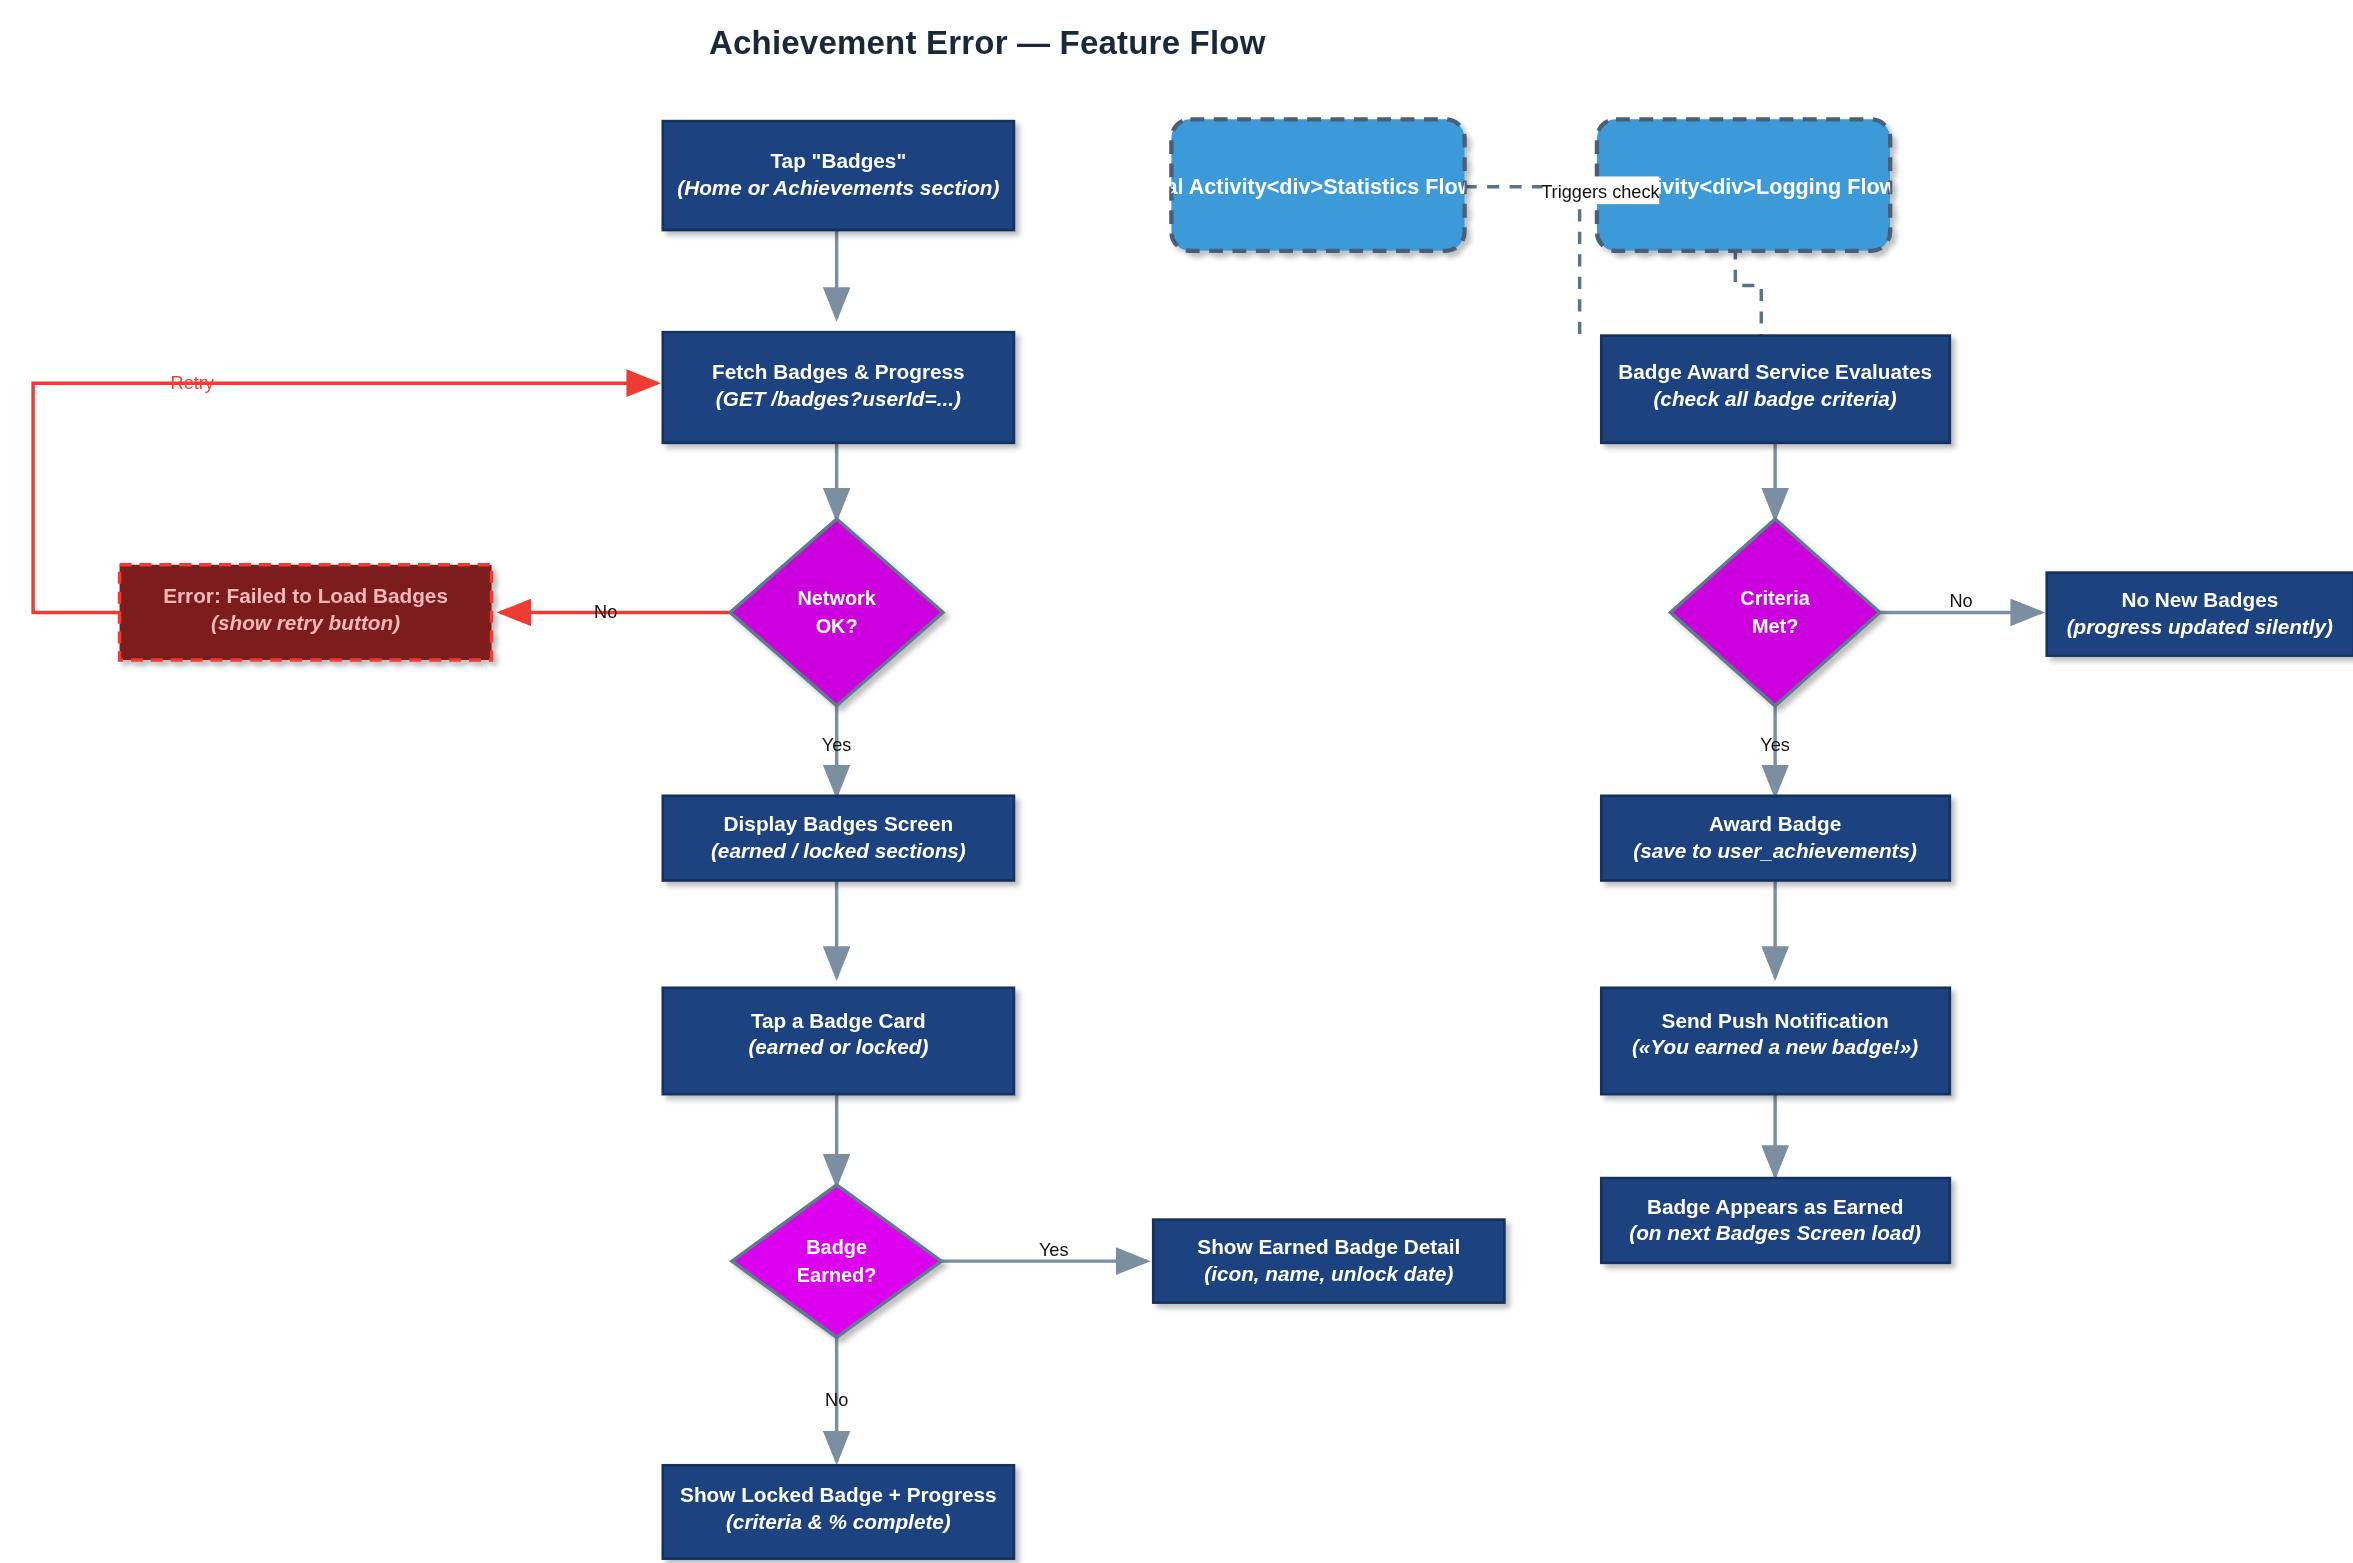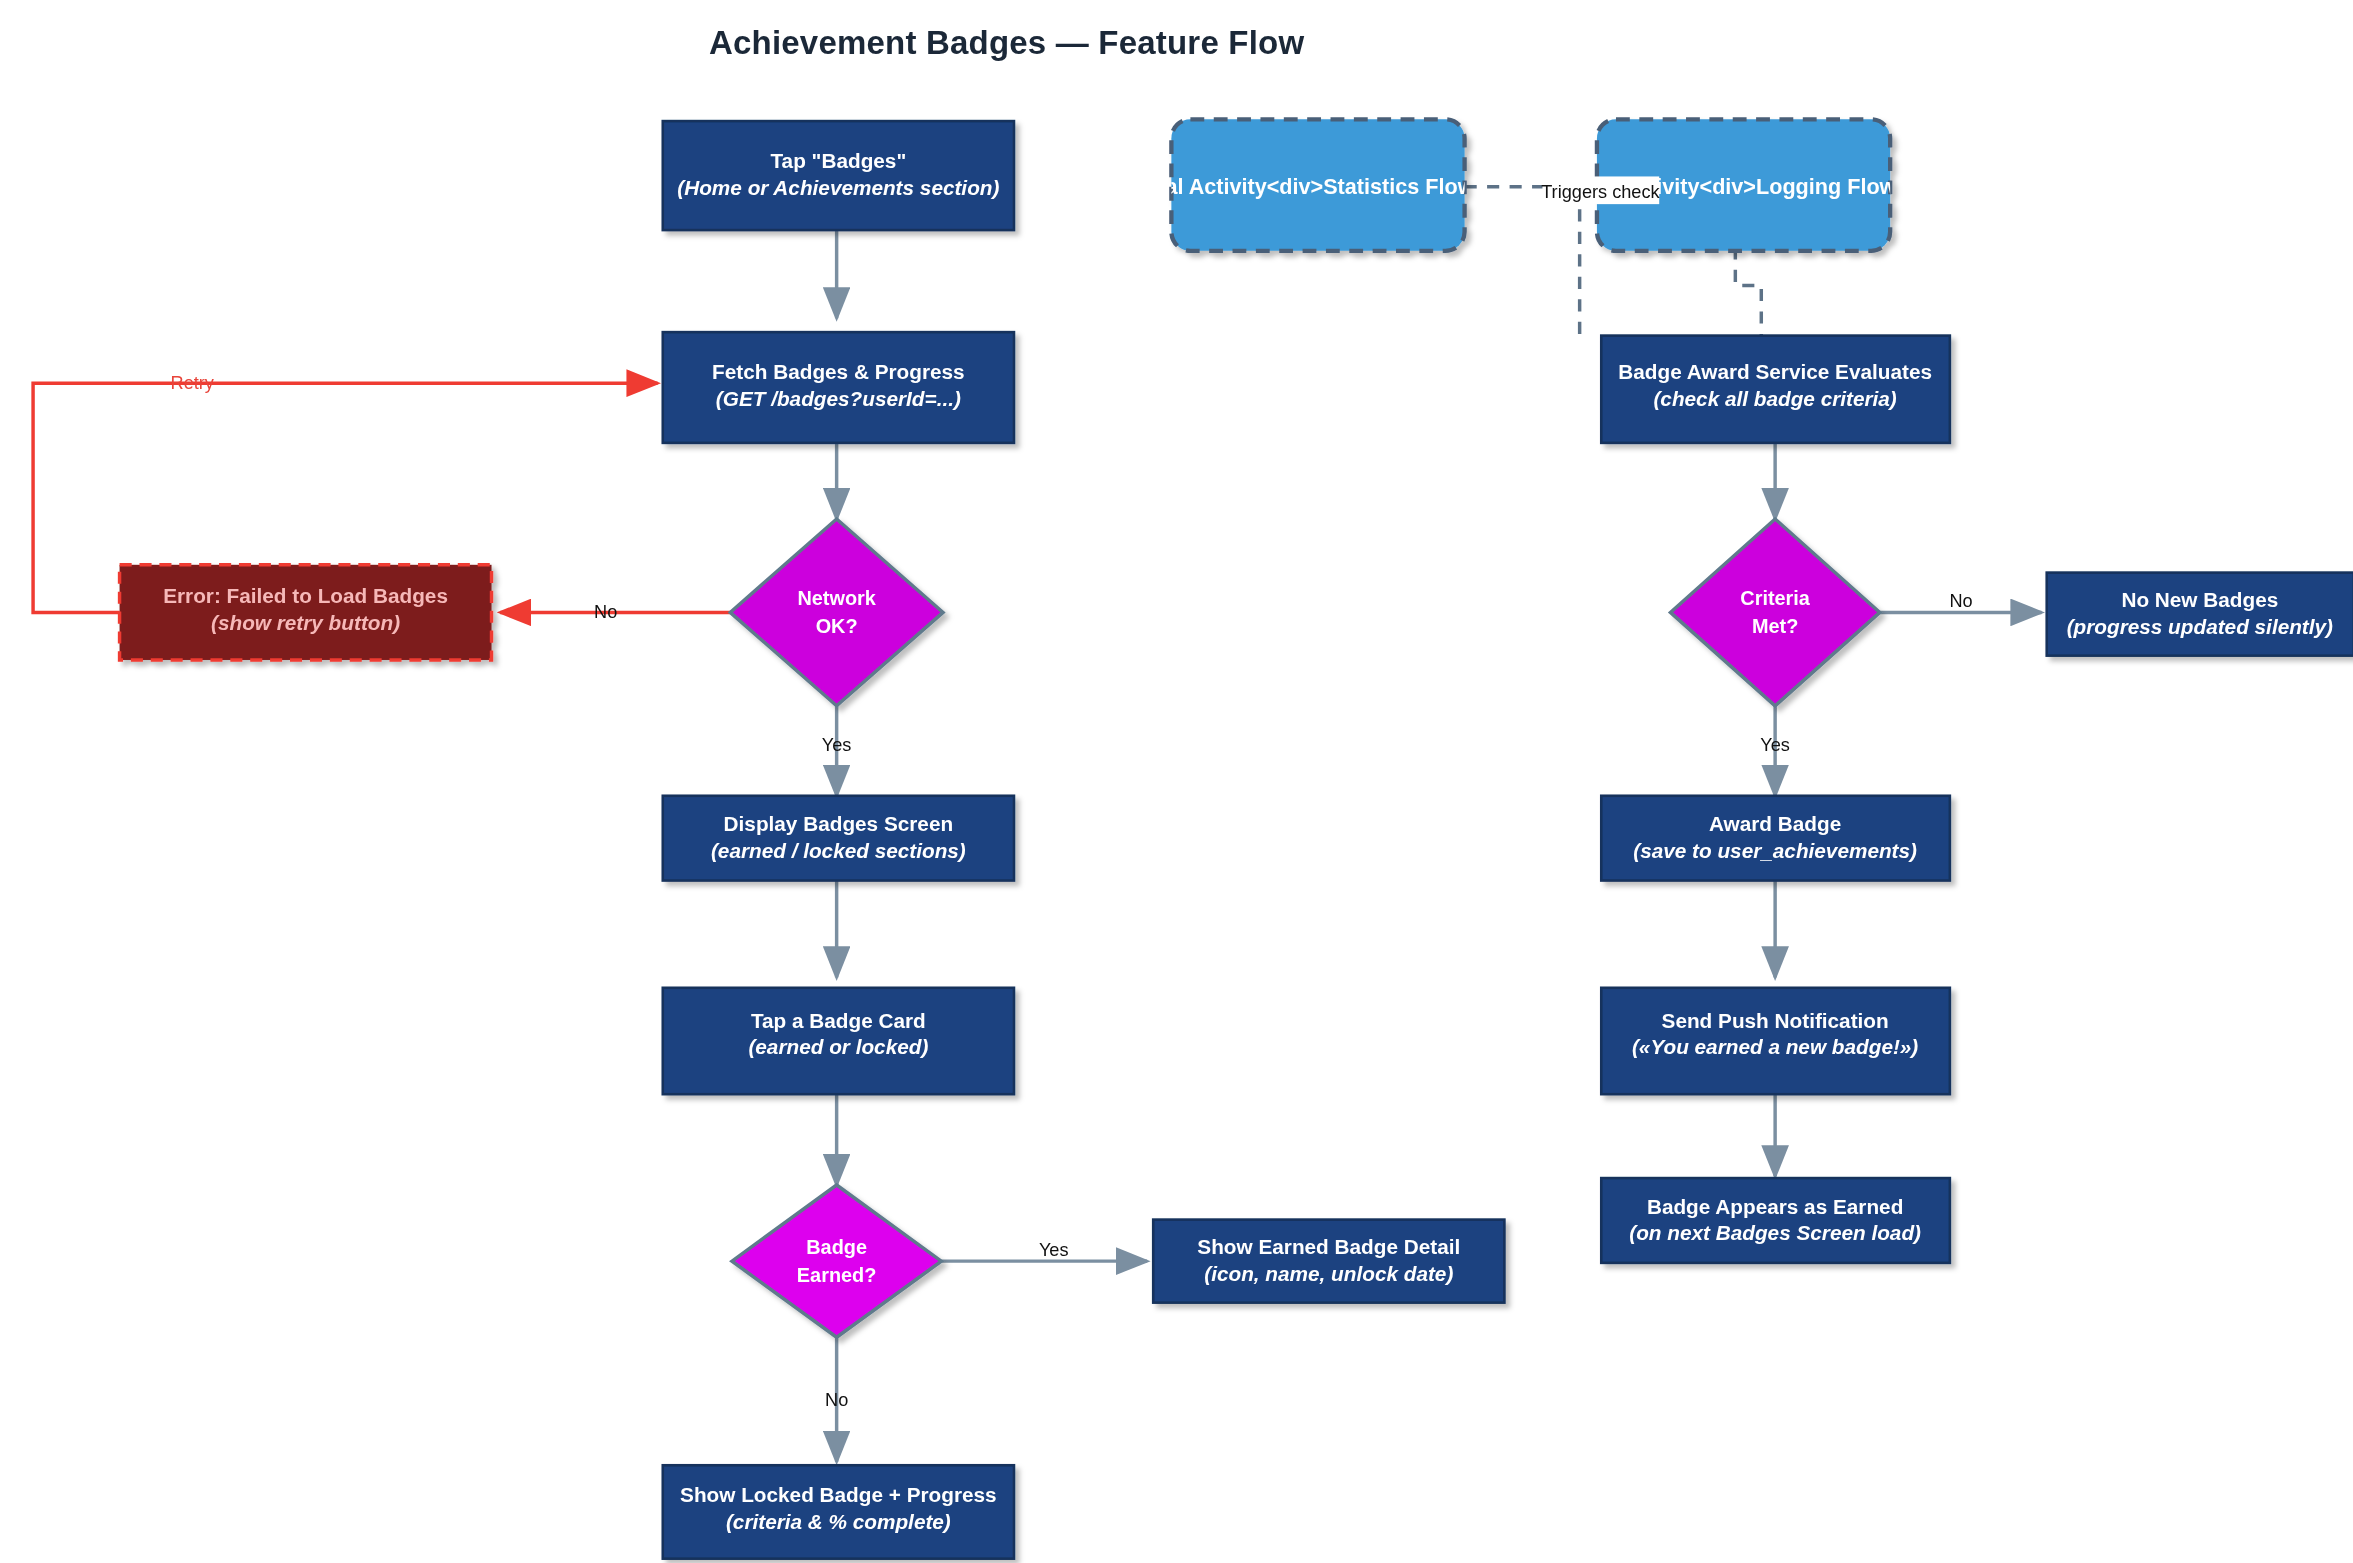--- a/index.html
+++ b/index.html
@@ -79,21 +79,21 @@
     font-weight: bold;
     fill: #ffffff;
     font-size: 25px;
   }
 </style>
 </head>
 <body>
 
 <div id="diagram-root">
 
-  <div class="chart-title offset">Achievement Badges — Feature Flow</div>
+  <div class="chart-title offset">Achievement Error — Feature Flow</div>
 
   <svg class="flow" viewBox="0 0 2721 1807">
     <defs>
       <marker id="arrow-gray" markerWidth="10" markerHeight="8" refX="9" refY="4" orient="auto" markerUnits="strokeWidth">
         <path d="M0,0 L10,4 L0,8 z" fill="#7b8fa1"></path>
       </marker>
       <marker id="arrow-red" markerWidth="10" markerHeight="8" refX="9" refY="4" orient="auto" markerUnits="strokeWidth">
         <path d="M0,0 L10,4 L0,8 z" fill="#ef3b32"></path>
       </marker>
       <filter id="nshadow" x="-20%" y="-20%" width="160%" height="160%">

